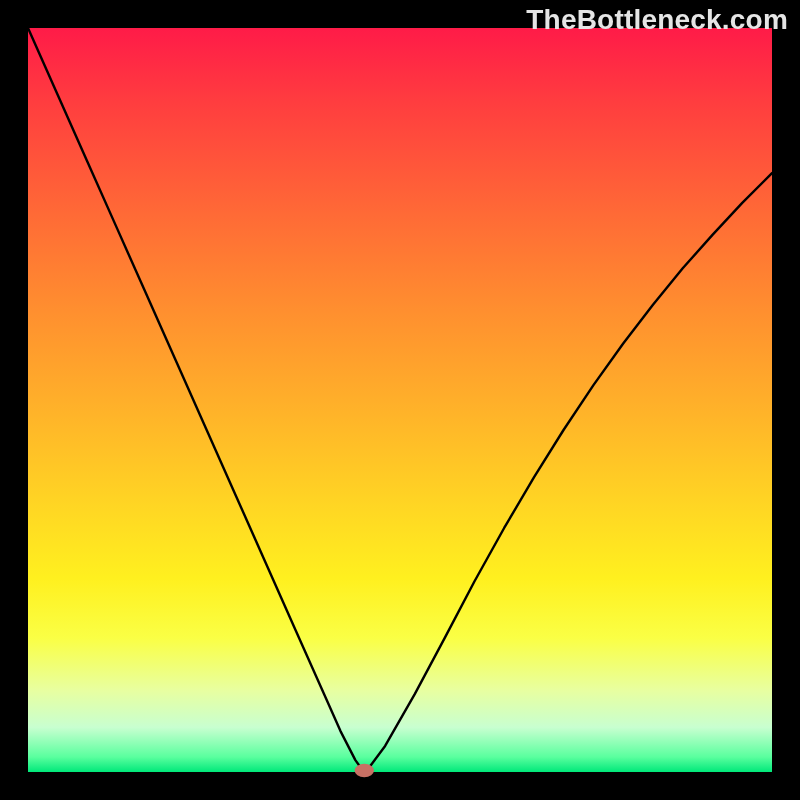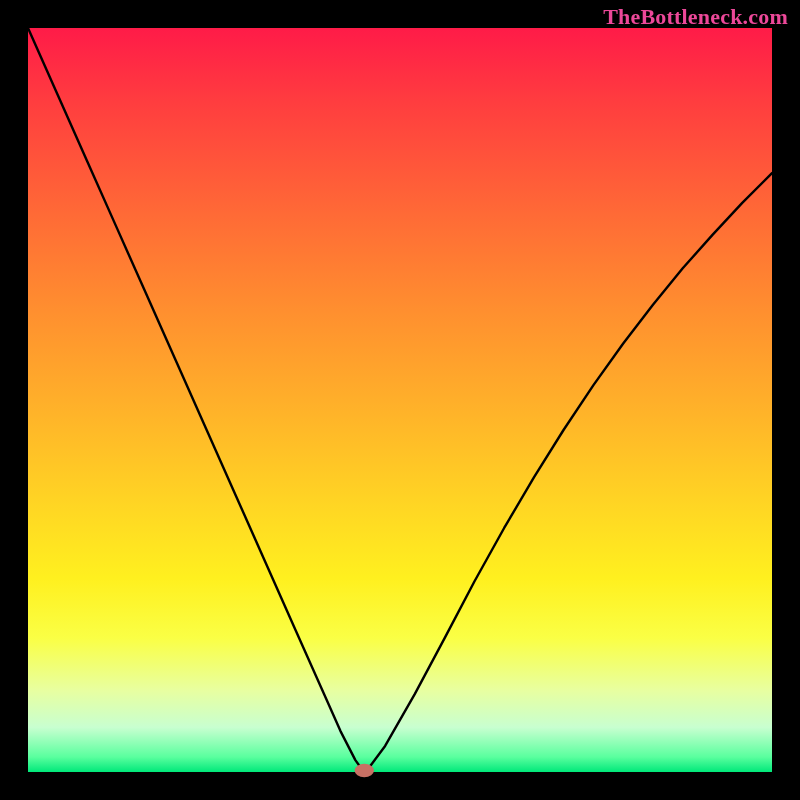--- a/index.html
+++ b/index.html
@@ -7,24 +7,24 @@
   .frame {
     position: relative;
     width: 800px;
     height: 800px;
     background: #000;
   }
   .watermark {
     position: absolute;
     top: 4px;
     right: 12px;
-    font-family: Liberation Serif, serif;
-    font-size: 22px;
+    font-family: Liberation Sans, sans-serif;
+    font-size: 28px;
     font-weight: 600;
-    color: #ec4899;
+    color: #e5e5e5;
     letter-spacing: 0.2px;
     z-index: 10;
   }
   .plot {
     position: absolute;
     left: 28px;
     top: 28px;
     width: 744px;
     height: 744px;
     background: linear-gradient(

